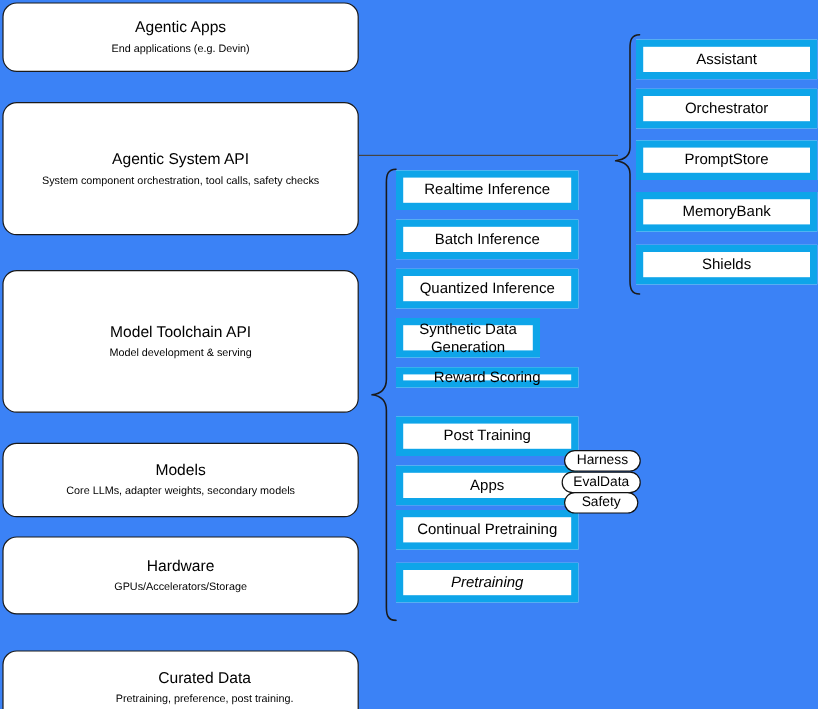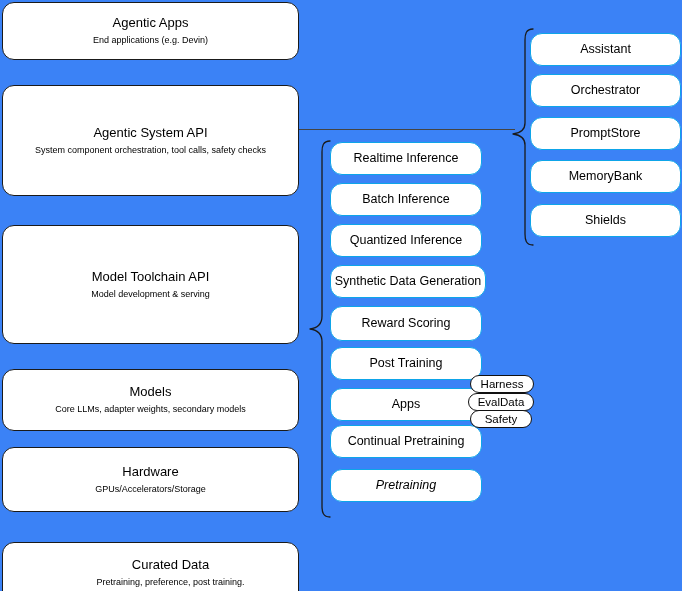--- a/index.html
+++ b/index.html
@@ -44,22 +44,22 @@
     margin-top: 3px;
   }
 
   
   .layer-box {
     border-radius: 12px;
   }
 
   
   .cap-box {
-    border-radius: 12px;
-    border: 1px solid #0ea5e9;
+    border-radius: 0;
+    border: 6px solid #0ea5e9;
   }
   .cap-box .title {
     font-size: 12.5px;
     line-height: 15px;
   }
 
   
   .pill {
     position: absolute;
     box-sizing: border-box;
@@ -135,25 +135,25 @@
   </div>
 
   <div class="box cap-box" style="left:330px; top:183px; width:152px; height:33px;">
     <div class="title">Batch Inference</div>
   </div>
 
   <div class="box cap-box" style="left:330px; top:224px; width:152px; height:33px;">
     <div class="title">Quantized Inference</div>
   </div>
 
-  <div class="box cap-box" style="left:330px; top:265px; width:156px; height:33px;">
+  <div class="box cap-box" style="left:330px; top:265px; width:120px; height:33px;">
     <div class="title">Synthetic Data Generation</div>
   </div>
 
-  <div class="box cap-box" style="left:330px; top:306px; width:152px; height:35px;">
+  <div class="box cap-box" style="left:330px; top:306px; width:152px; height:17px;">
     <div class="title">Reward Scoring</div>
   </div>
 
   <div class="box cap-box" style="left:330px; top:347px; width:152px; height:33px;">
     <div class="title">Post Training</div>
   </div>
 
   <div class="box cap-box" style="left:330px; top:388px; width:152px; height:33px;">
     <div class="title">Apps</div>
   </div>

